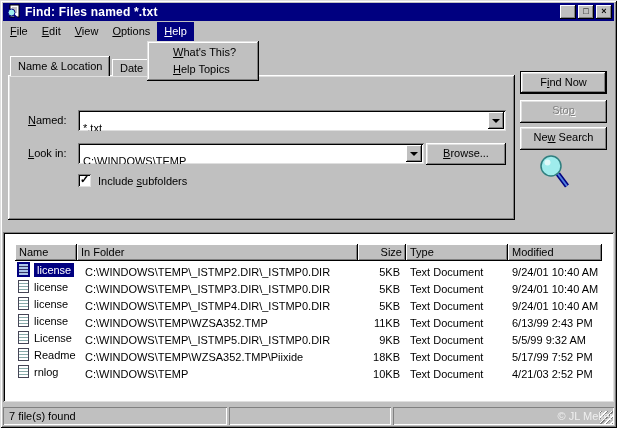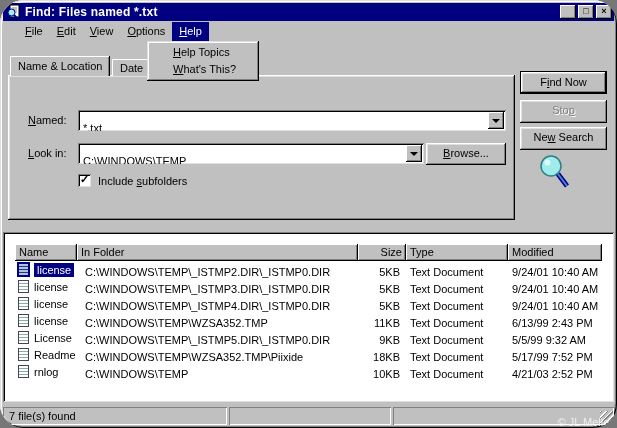--- a/index.html
+++ b/index.html
@@ -3,37 +3,36 @@
 <meta charset="utf-8">
 <style>
   html,body{margin:0;padding:0;background:#777;}
   *{box-sizing:border-box;}
   .win{
     position:relative;width:617px;height:428px;background:#c0c0c0;
     font-family:"Liberation Sans",sans-serif;font-size:11px;color:#000;
     box-shadow: inset 1px 1px 0 #dfdfdf, inset -1px -1px 0 #000,
                 inset 2px 2px 0 #fff,    inset -2px -2px 0 #808080;
     overflow:hidden;
-    border-radius:24px;
   }
   u{text-decoration:underline;}
   
   .titlebar{position:absolute;left:3px;top:3px;right:3px;height:18px;background:#000080;
     display:flex;align-items:center;padding:0 2px;}
   .title-icon{width:16px;height:16px;margin:0 3px 0 1px;flex:0 0 auto;}
   .title-text{color:#fff;font-weight:bold;font-size:12px;letter-spacing:.2px;
     white-space:nowrap;overflow:hidden;}
   .tb-btns{margin-left:auto;display:flex;gap:2px;}
   .tb-btn{width:16px;height:14px;background:#c0c0c0;display:flex;align-items:center;
     justify-content:center;font-size:9px;font-weight:bold;line-height:1;
     box-shadow: inset -1px -1px 0 #000, inset 1px 1px 0 #fff, inset -2px -2px 0 #808080;}
   .tb-btn .glyph{transform:translateY(-1px);}
   
   .menubar{position:absolute;left:3px;top:22px;right:3px;height:19px;display:flex;
-    align-items:stretch;padding-left:15px;text-align:center;}
+    align-items:stretch;padding-left:0;text-align:center;}
   .menu-item{padding:3px 7px 2px 7px;}
   .menu-item.active{background:#000080;color:#fff;}
   
   .dropdown{position:absolute;left:147px;top:41px;width:112px;background:#c0c0c0;z-index:30;
     box-shadow: inset -1px -1px 0 #000, inset 1px 1px 0 #dfdfdf,
                 inset -2px -2px 0 #808080, inset 2px 2px 0 #fff;
     padding:3px 3px;}
   .dropdown .dd-item{height:17px;line-height:17px;padding-left:23px;white-space:nowrap;}
   
   .tabctl{position:absolute;left:8px;top:57px;width:507px;height:163px;}
@@ -89,21 +88,21 @@
     background-image:repeating-linear-gradient(to bottom,transparent 0 2px,#336 2px 3px);
     outline:1px solid #000080;}
   
   .statusbar{position:absolute;left:3px;right:3px;bottom:3px;height:20px;display:flex;gap:2px;
     padding-top:2px;}
   .sb-panel{box-shadow: inset 1px 1px 0 #808080, inset -1px -1px 0 #fff;
     padding:3px 6px 0 6px;white-space:nowrap;overflow:hidden;}
   .sb-1{width:224px;} .sb-2{width:162px;} .sb-3{flex:1;position:relative;}
   .grip{position:absolute;right:1px;bottom:1px;width:13px;height:13px;
     background:repeating-linear-gradient(135deg,#fff 0 1px,#808080 1px 2px,#c0c0c0 2px 4px);}
-  .watermark{position:absolute;right:4px;bottom:0;color:#efefef;font-size:11px;z-index:40;}
+  .watermark{position:absolute;right:4px;bottom:6px;color:#efefef;font-size:11px;z-index:40;}
 </style>
 </head>
 <body>
 
 <div class="win">
 
   <div class="titlebar">
     <svg class="title-icon" viewBox="0 0 16 16">
       <rect x="4" y="1" width="9" height="12" fill="#fff" stroke="#000" stroke-width="1"></rect>
       <line x1="6" y1="4" x2="11" y2="4" stroke="#808080"></line>
@@ -128,22 +127,22 @@
 
   <div class="menubar" id="menubar">
       <span class="menu-item"><u>F</u>ile</span>
       <span class="menu-item"><u>E</u>dit</span>
       <span class="menu-item"><u>V</u>iew</span>
       <span class="menu-item"><u>O</u>ptions</span>
       <span class="menu-item active"><u>H</u>elp</span>
     </div>
 
   <div class="dropdown" id="helpmenu">
+      <div class="dd-item"><u>W</u>hat's This?</div>
       <div class="dd-item"><u>H</u>elp Topics</div>
-      <div class="dd-item"><u>W</u>hat's This?</div>
     </div>
 
   <div class="tabctl">
     <div class="tab t2">
       <span>Date Modified</span>
     </div>
     <div class="tab active">
       <span>Name &amp; Location</span>
     </div>
     <div class="tabpage">

